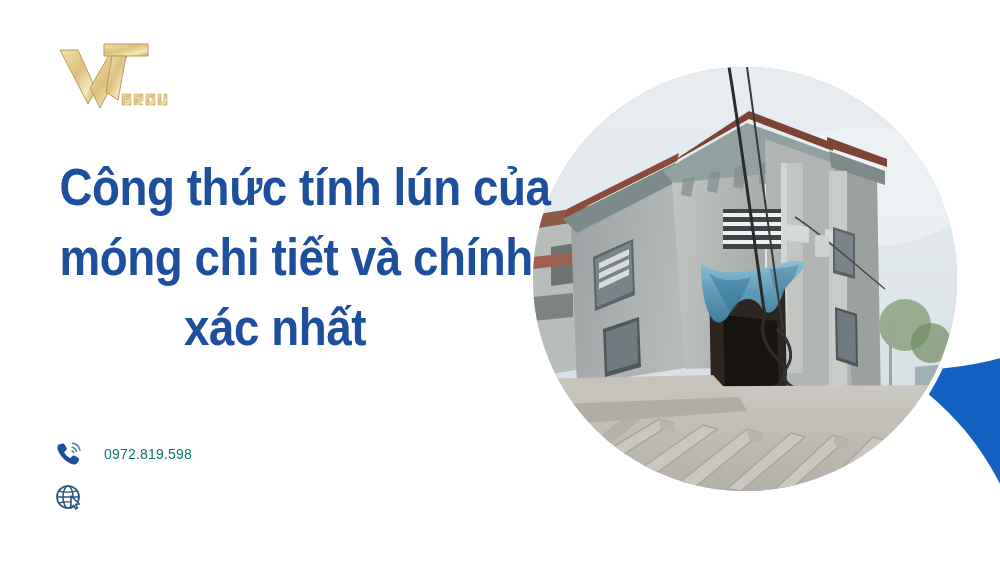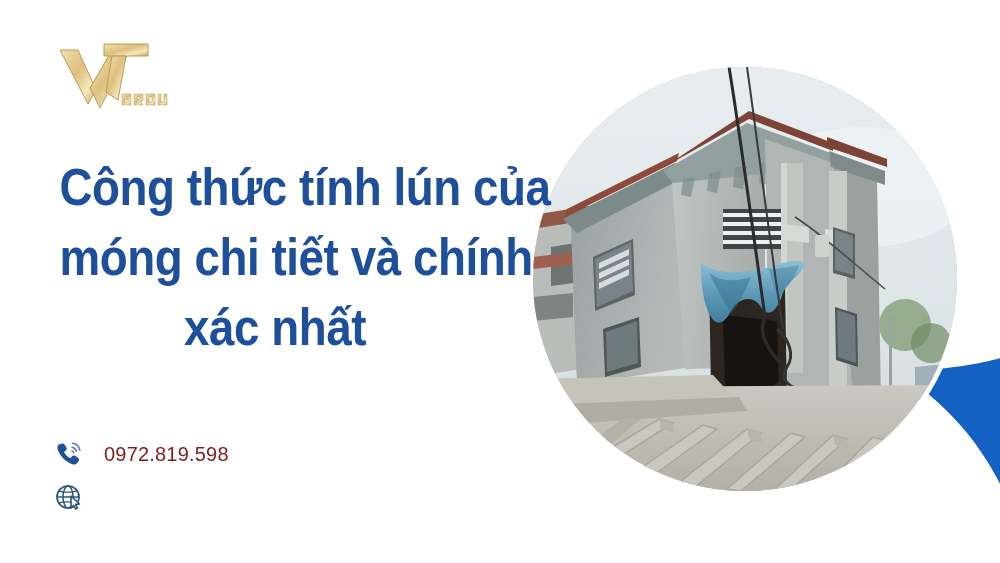--- a/index.html
+++ b/index.html
@@ -113,22 +113,22 @@
   .contact-icon {
     width: 34px;
     height: 34px;
     margin-right: 18px;
     display: flex;
     align-items: center;
     justify-content: center;
     flex: none;
   }
   .contact-text {
-    font-size: 20px;
-    color: #7f1d1d;
+    font-size: 14px;
+    color: #0f766e;
     font-family: "Liberation Sans", sans-serif;
     letter-spacing: 0.2px;
   }
 </style>
 </head>
 <body>
 
 <div class="banner">
 
   <div>

